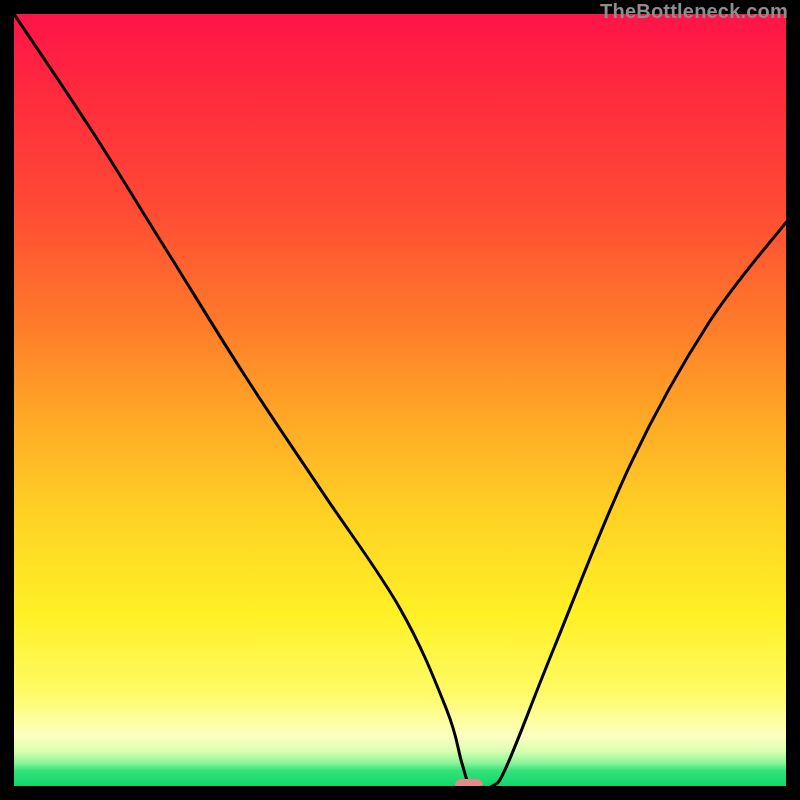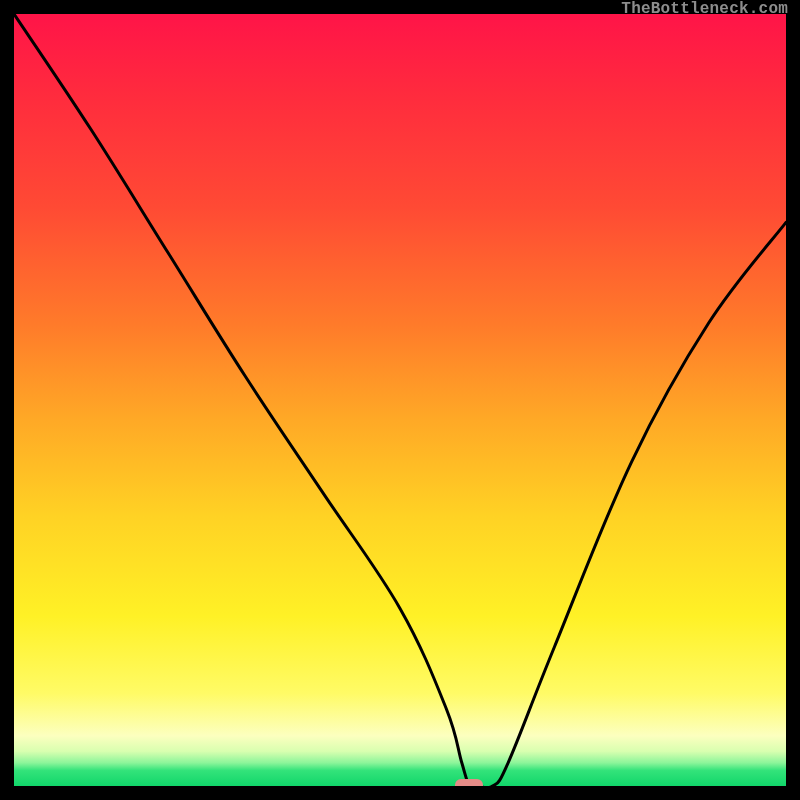--- a/index.html
+++ b/index.html
@@ -62,22 +62,22 @@
     position: absolute;
     width: 28px;
     height: 12px;
     border-radius: 6px;
     background: #e58b87;
   }
   .watermark {
     position: absolute;
     top: 0;
     right: 12px;
-    font-family: Liberation Mono, monospace;
-    font-size: 16px;
+    font-family: Liberation Sans, sans-serif;
+    font-size: 20px;
     font-weight: 600;
     color: #8d8d8d;
     letter-spacing: 0.2px;
     user-select: none;
   }
 </style>
 </head>
 <body>
 
 <div class="frame">

